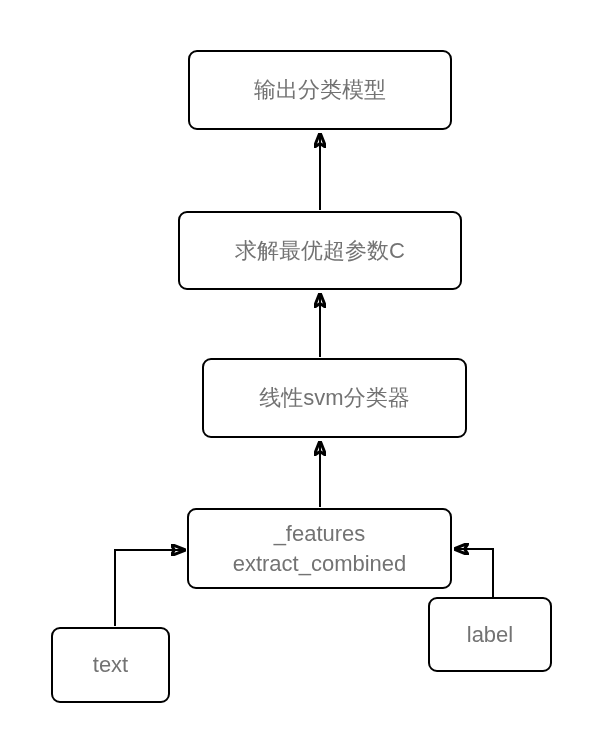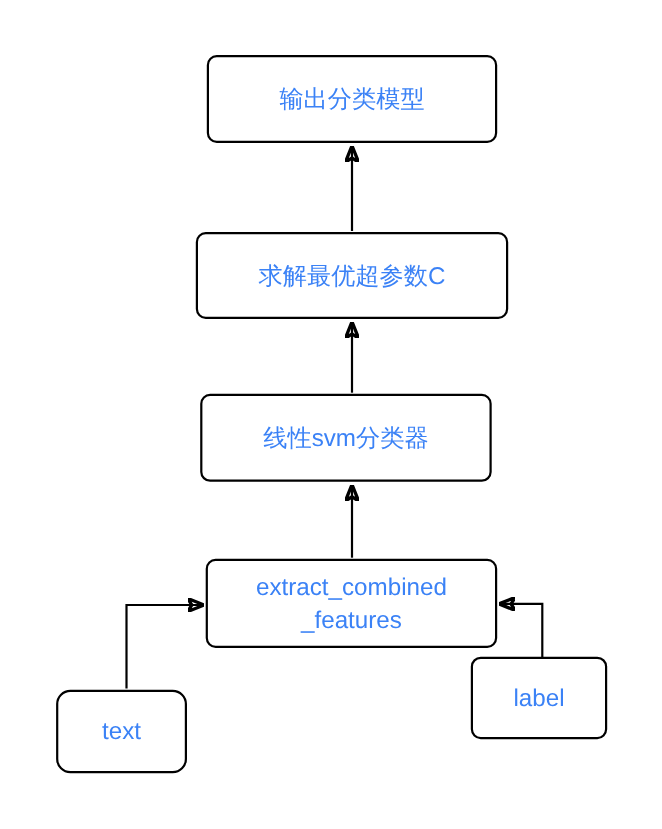--- a/index.html
+++ b/index.html
@@ -32,31 +32,31 @@
     box-sizing: border-box;
     background: #ffffff;
     border: 2px solid #000000;
     border-radius: 9px;
     display: flex;
     flex-direction: column;
     align-items: center;
     justify-content: center;
     font-size: 22px;
     line-height: 30px;
-    color: #3b82f6;
+    color: #737373;
     text-align: center;
   }
   .node .line {
     white-space: nowrap;
   }
   .node-output  { left: 188px; top:  50px; width: 264px; height: 80px; }
   .node-findmax { left: 178px; top: 211px; width: 284px; height: 79px; align-items: center; }
-  .node-svm     { left: 182px; top: 358px; width: 265px; height: 80px; }
+  .node-svm     { left: 202px; top: 358px; width: 265px; height: 80px; }
   .node-extract { left: 187px; top: 508px; width: 265px; height: 81px; }
-  .node-text    { left:  51px; top: 627px; width: 119px; height: 76px; border-radius: 13px; }
+  .node-text    { left:  51px; top: 627px; width: 119px; height: 76px; }
   .node-label   { left: 428px; top: 597px; width: 124px; height: 75px; align-items: center; }
 </style>
 </head>
 <body>
 
 <div class="canvas">
 
   <svg class="edges" width="602" height="754" viewBox="0 0 602 754" xmlns="http://www.w3.org/2000/svg">
     <defs>
       <marker id="arrowhead" viewBox="0 0 10 8" refX="9" refY="4" markerWidth="15" markerHeight="12" markerUnits="userSpaceOnUse" orient="auto">
@@ -76,22 +76,22 @@
 
   <div class="node node-findmax">
     <span class="line">求解最优超参数C</span>
   </div>
 
   <div class="node node-svm">
     <span class="line">线性svm分类器</span>
   </div>
 
   <div class="node node-extract">
+    <span class="line">_features</span>
     <span class="line">extract_combined</span>
-    <span class="line">_features</span>
   </div>
 
   <div class="node node-text">
     <span class="line">text</span>
   </div>
 
   <div class="node node-label">
     <span class="line">label</span>
   </div>
 

